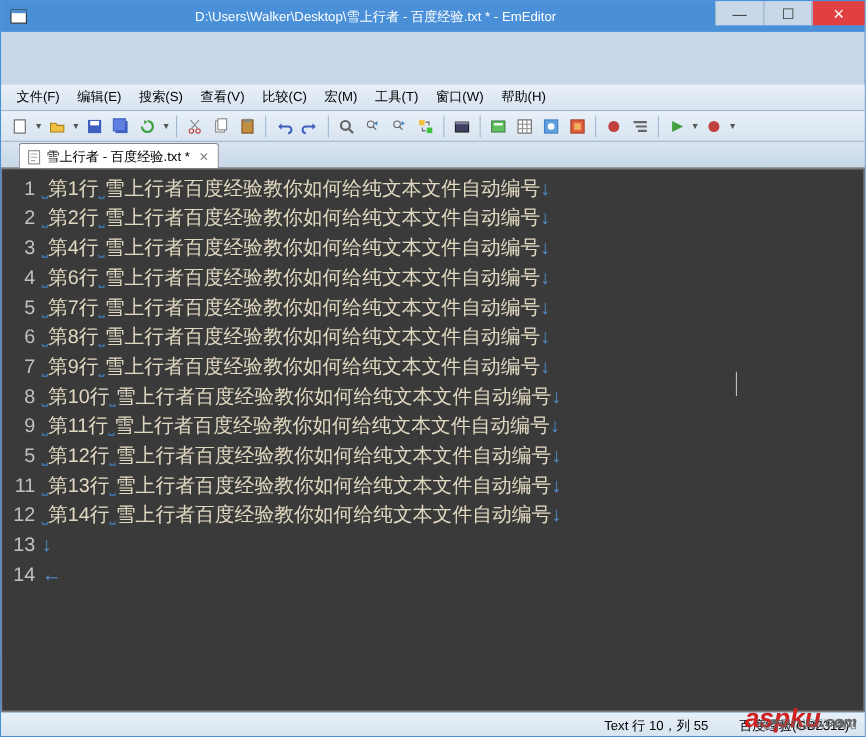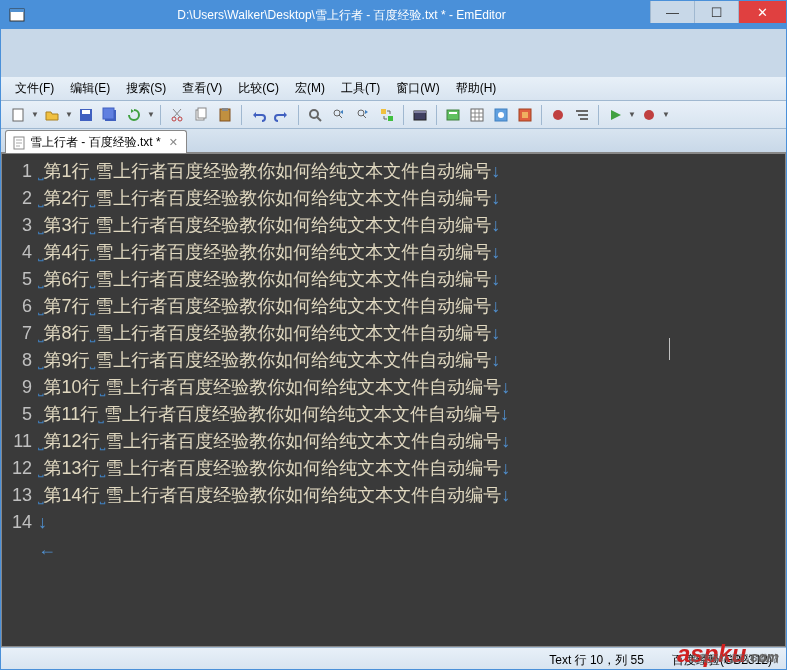--- a/index.html
+++ b/index.html
@@ -10,21 +10,21 @@
 .titlebar-title { flex: 1; text-align: center; font-size: 12px; }
 .win-btns { display: flex; height: 100%; }
 .win-btn { width: 44px; height: 22px; display: flex; align-items: center; justify-content: center; color: #333; font-size: 13px; background: #c8d8e8; border-left: 1px solid #a0b8d0; }
 .win-btn.close { background: #e04040; color: #fff; width: 48px; }
 .menubar { background: linear-gradient(#e8f0f8, #d8e4f0); height: 24px; display: flex; align-items: center; padding: 0 8px; font-size: 12px; border-bottom: 1px solid #a0b8d0; gap: 4px; margin-top: 48px; }
 .menu-item { padding: 2px 6px; cursor: pointer; }
 .toolbar { background: linear-gradient(#e8f0f8, #d8e4f0); height: 28px; display: flex; align-items: center; padding: 0 6px; border-bottom: 1px solid #a0b8d0; gap: 2px; }
 .tb-btn { width: 22px; height: 22px; display: flex; align-items: center; justify-content: center; border: 1px solid transparent; border-radius: 2px; cursor: pointer; font-size: 14px; }
 .tb-sep { width: 1px; height: 20px; background: #a0b8d0; margin: 0 3px; }
 .tb-drop { font-size: 8px; color: #555; width: 8px; display: flex; align-items: center; justify-content: center; cursor: pointer; }
-.tabbar { background: linear-gradient(#d8e4f0, #c8d8e8); height: 24px; display: flex; align-items: flex-start; padding: 0 4px; border-bottom: 1px solid #888; }
+.tabbar { background: linear-gradient(#d8e4f0, #c8d8e8); height: 24px; display: flex; align-items: flex-start; padding: 0 16px; border-bottom: 1px solid #888; }
 .tab { background: #fff; border: 1px solid #888; border-bottom: none; padding: 3px 8px 2px 6px; font-size: 12px; display: flex; align-items: center; gap: 4px; border-radius: 3px 3px 0 0; position: relative; top: 1px; }
 .tab-icon { width: 14px; height: 14px; display: flex; align-items: center; justify-content: center; font-size: 11px; }
 .tab-close { font-size: 11px; color: #888; cursor: pointer; margin-left: 4px; }
 .editor { flex: 1; background: #3a3a3a; position: relative; overflow: hidden; font-family: "SimSun", "NSimSun", monospace; border: 1px solid #888; margin: 0; }
 .editor-inner { display: flex; }
 .gutter { width: 36px; background: #3a3a3a; color: #c0c0c0; font-size: 18px; text-align: right; padding-top: 4px; }
 .gutter-line { height: 27px; padding-right: 6px; line-height: 27px; }
 .content { flex: 1; padding-top: 4px; position: relative; }
 .content-line { height: 27px; line-height: 27px; font-size: 18px; color: #e0d8c0; white-space: nowrap; }
 .sp-mark { color: #4080c0; font-size: 14px; }
@@ -251,21 +251,20 @@
           <div class="gutter-line">12</div>
           <div class="gutter-line">13</div>
           <div class="gutter-line">14</div>
           <div class="gutter-line"></div>
           <div class="gutter-line"></div>
         </div>
       <div class="content" id="content">
         <span class="cursor-caret"></span>
       <div class="content-line"><span class="sp-mark">⎵</span>第1行<span class="sp-mark">⎵</span>雪上行者百度经验教你如何给纯文本文件自动编号<span class="eol">↓</span></div>
           <div class="content-line"><span class="sp-mark">⎵</span>第2行<span class="sp-mark">⎵</span>雪上行者百度经验教你如何给纯文本文件自动编号<span class="eol">↓</span></div>
-          <div class="content-line"><span class="sp-mark">⎵</span>第3行<span class="sp-mark">⎵</span>雪上行者百度经验教你如何给纯文本文件自动编号<span class="eol">↓</span></div>
           <div class="content-line"><span class="sp-mark">⎵</span>第4行<span class="sp-mark">⎵</span>雪上行者百度经验教你如何给纯文本文件自动编号<span class="eol">↓</span></div>
           <div class="content-line"><span class="sp-mark">⎵</span>第6行<span class="sp-mark">⎵</span>雪上行者百度经验教你如何给纯文本文件自动编号<span class="eol">↓</span></div>
           <div class="content-line"><span class="sp-mark">⎵</span>第7行<span class="sp-mark">⎵</span>雪上行者百度经验教你如何给纯文本文件自动编号<span class="eol">↓</span></div>
           <div class="content-line"><span class="sp-mark">⎵</span>第8行<span class="sp-mark">⎵</span>雪上行者百度经验教你如何给纯文本文件自动编号<span class="eol">↓</span></div>
           <div class="content-line"><span class="sp-mark">⎵</span>第9行<span class="sp-mark">⎵</span>雪上行者百度经验教你如何给纯文本文件自动编号<span class="eol">↓</span></div>
           <div class="content-line"><span class="sp-mark">⎵</span>第10行<span class="sp-mark">⎵</span>雪上行者百度经验教你如何给纯文本文件自动编号<span class="eol">↓</span></div>
           <div class="content-line"><span class="sp-mark">⎵</span>第11行<span class="sp-mark">⎵</span>雪上行者百度经验教你如何给纯文本文件自动编号<span class="eol">↓</span></div>
           <div class="content-line"><span class="sp-mark">⎵</span>第12行<span class="sp-mark">⎵</span>雪上行者百度经验教你如何给纯文本文件自动编号<span class="eol">↓</span></div>
           <div class="content-line"><span class="sp-mark">⎵</span>第13行<span class="sp-mark">⎵</span>雪上行者百度经验教你如何给纯文本文件自动编号<span class="eol">↓</span></div>
           <div class="content-line"><span class="sp-mark">⎵</span>第14行<span class="sp-mark">⎵</span>雪上行者百度经验教你如何给纯文本文件自动编号<span class="eol">↓</span></div>

